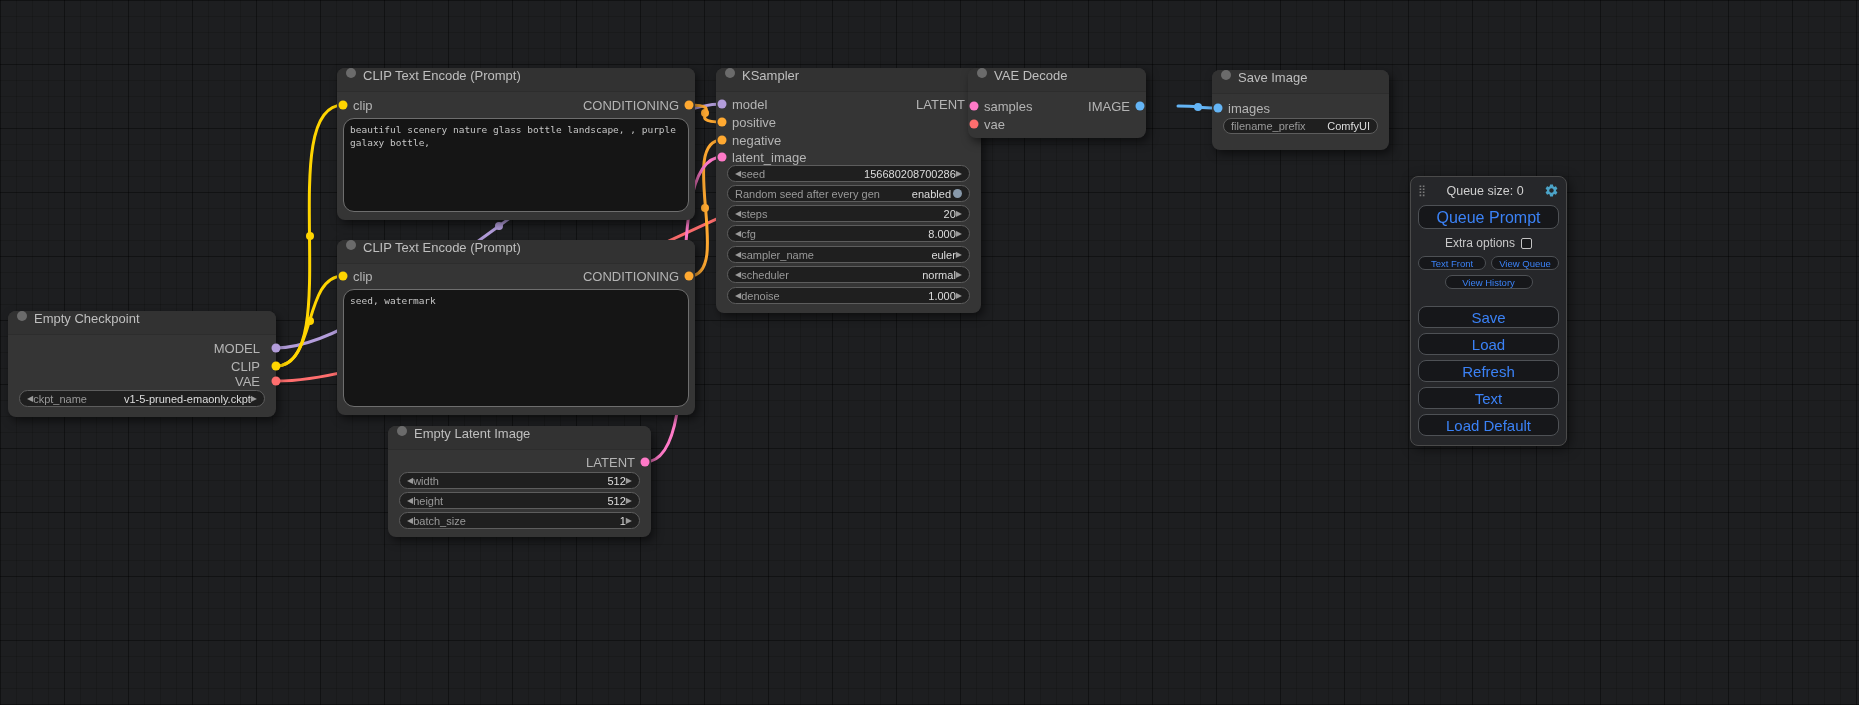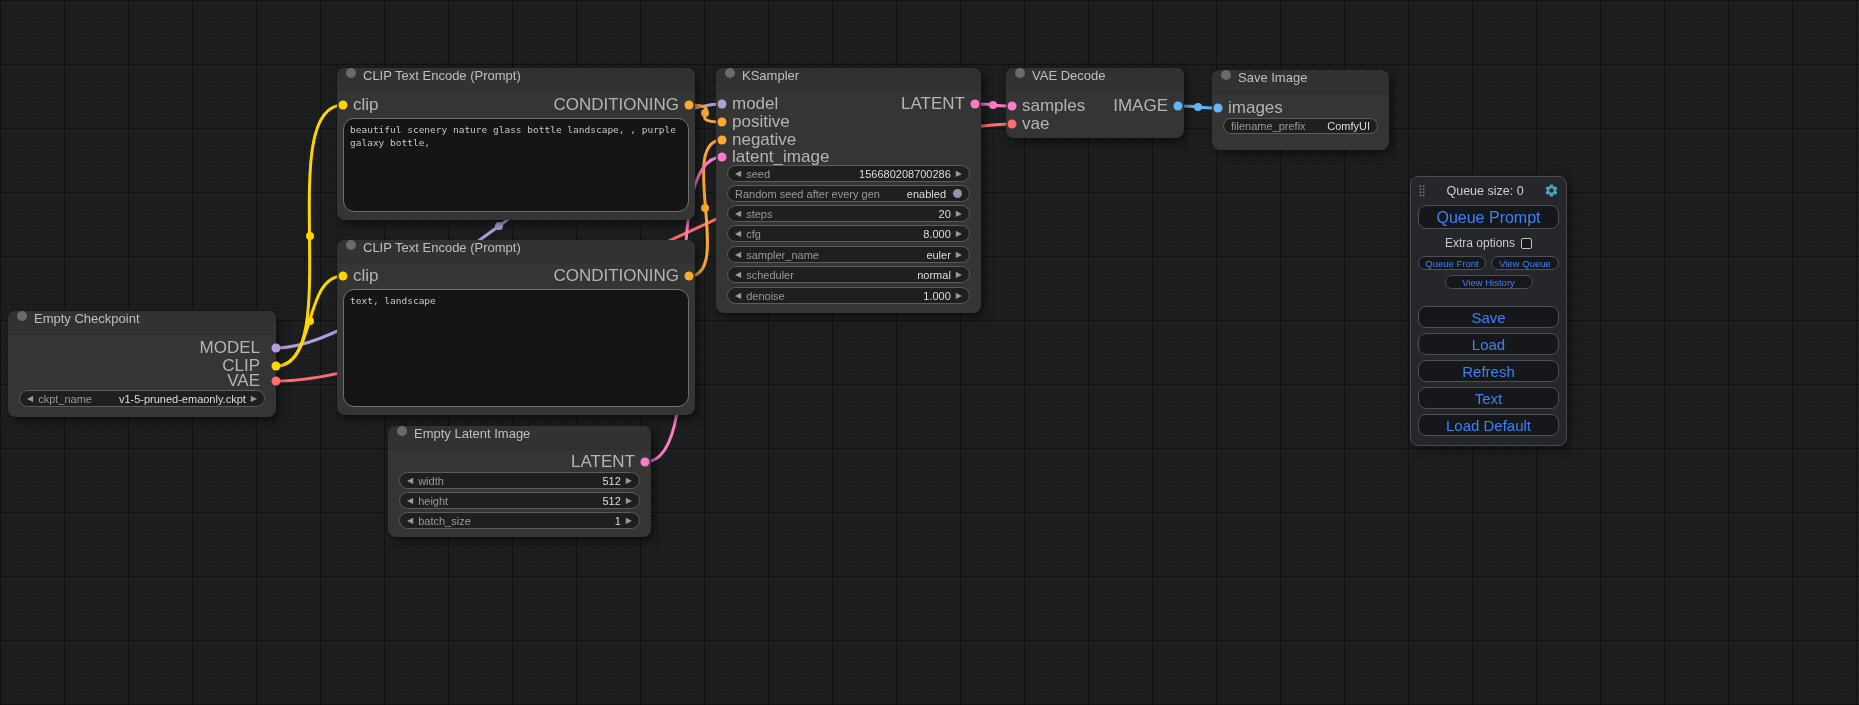--- a/index.html
+++ b/index.html
@@ -14,22 +14,22 @@
       linear-gradient(90deg,rgba(0,0,0,.14) 1px,transparent 1px);
     background-size:64px 64px,64px 64px,16px 16px,16px 16px;}
   #wires{position:absolute;inset:0;z-index:1;pointer-events:none}
   #wires path{fill:none;stroke-width:3;stroke-linecap:round}
   .node{position:absolute;z-index:2;background:#353535;border-radius:8px;
     box-shadow:3px 4px 10px rgba(0,0,0,.55);color:#aaa}
   .ntitle{height:24px;background:#323232;border-radius:8px 8px 0 0;display:flex;gap:7px;padding:0 9px;border-bottom:1px solid #2d2d2d;cursor:move}
   .tdot{width:10px;height:10px;border-radius:50%;background:#6b6b6b;flex:none}
   .ttext{color:#bfbfbf;font-size:13px;white-space:nowrap}
   .port{position:absolute;width:9px;height:9px;border-radius:50%;transform:translate(-50%,-50%);z-index:3;cursor:crosshair}
-  .slot{position:absolute;transform:translateY(-50%);font-size:17px;color:#b4b4b4;white-space:nowrap}
-  .widget{position:absolute;left:11px;right:11px;height:17px;background:#1f1f1f;border:1px solid #5d5d5d;border-radius:9px;display:flex;align-items:center;padding:0 7px;gap:5px;font-size:11px;color:#999;overflow:hidden;cursor:pointer}
+  .slot{position:absolute;transform:translateY(-50%);font-size:13px;color:#b4b4b4;white-space:nowrap}
+  .widget{position:absolute;left:11px;right:11px;height:17px;background:#1f1f1f;border:1px solid #5d5d5d;border-radius:9px;display:flex;align-items:center;padding:0 7px;font-size:11px;color:#999;overflow:hidden;cursor:pointer}
   .warr{font-size:8px;color:#9a9a9a;flex:none;line-height:1}
   .wname{white-space:nowrap}
   .wval{margin-left:auto;color:#ddd;white-space:nowrap}
   .tgldot{width:9px;height:9px;border-radius:50%;flex:none;margin-left:2px}
   .ptext{position:absolute;left:6px;right:6px;background:#151515;border:1px solid #6e6e6e;border-radius:11px;color:#c6c6c6;font-family:"DejaVu Sans Mono",monospace;font-size:9.5px;line-height:1.4;padding:4px 6px;white-space:pre-wrap;overflow:hidden;cursor:text}
   
   #menu{position:absolute;left:1410px;top:176px;width:157px;z-index:4;background:#26272a;border:1px solid #4a4a4a;border-radius:8px;box-shadow:3px 3px 12px rgba(0,0,0,.5);padding:4px 7px 9px;color:#ccc}
   .mhead{display:flex;align-items:center;gap:5px;padding:2px 0 5px}
   .mhandle{color:#7a7a7a;font-size:11px;cursor:grab;line-height:1}
   .mtitle{flex:1;text-align:center;font-size:12.5px;color:#cfcfcf}
@@ -103,21 +103,21 @@
 
   <div class="node" style="left:337px;top:240px;width:358px;height:175px">
     <div class="ntitle">
       <span class="tdot"></span>
       <span class="ttext">CLIP Text Encode (Prompt)</span>
     </div>
     <span class="port" style="left:6px;top:36px;background:var(--c-clip)"></span>
     <span class="slot" style="left:16px;top:36px">clip</span>
     <span class="slot" style="right:16px;top:36px">CONDITIONING</span>
     <span class="port" style="left:352px;top:36px;background:var(--c-conditioning)"></span>
-    <div class="ptext" style="top:49px;bottom:8px">text, landscape</div>
+    <div class="ptext" style="top:49px;bottom:8px">seed, watermark</div>
   </div>
 
   <div class="node" style="left:388px;top:426px;width:263px;height:111px">
     <div class="ntitle">
       <span class="tdot"></span>
       <span class="ttext">Empty Latent Image</span>
     </div>
     <span class="slot" style="right:16px;top:36px">LATENT</span>
     <span class="port" style="left:257px;top:36px;background:var(--c-latent)"></span>
     <div class="widget" style="top:46px">
@@ -192,21 +192,21 @@
       <span class="warr">▶</span>
     </div>
     <div class="widget" style="top:219px">
       <span class="warr">◀</span>
       <span class="wname">denoise</span>
       <span class="wval">1.000</span>
       <span class="warr">▶</span>
     </div>
   </div>
 
-  <div class="node" style="left:1006px;top:68px;width:178px;height:70px">
+  <div class="node" style="left:968px;top:68px;width:178px;height:70px">
     <div class="ntitle">
       <span class="tdot"></span>
       <span class="ttext">VAE Decode</span>
     </div>
     <span class="port" style="left:6px;top:38px;background:var(--c-latent)"></span>
     <span class="slot" style="left:16px;top:38px">samples</span>
     <span class="port" style="left:6px;top:56px;background:var(--c-vae)"></span>
     <span class="slot" style="left:16px;top:56px">vae</span>
     <span class="slot" style="right:16px;top:38px">IMAGE</span>
     <span class="port" style="left:172px;top:38px;background:var(--c-image)"></span>
@@ -232,21 +232,21 @@
       <svg class="mgear" viewBox="0 0 24 24">
           <path style="fill:var(--c-gear)" d="M19.14 12.94c.04-.3.06-.61.06-.94 0-.32-.02-.64-.07-.94l2.03-1.58c.18-.14.23-.41.12-.61l-1.92-3.32c-.12-.22-.37-.29-.59-.22l-2.39.96c-.5-.38-1.03-.7-1.62-.94l-.36-2.54c-.04-.24-.24-.41-.48-.41h-3.84c-.24 0-.43.17-.47.41l-.36 2.54c-.59.24-1.13.57-1.62.94l-2.39-.96c-.22-.08-.47 0-.59.22L2.74 8.87c-.12.21-.08.47.12.61l2.03 1.58c-.05.3-.09.63-.09.94s.02.64.07.94l-2.03 1.58c-.18.14-.23.41-.12.61l1.92 3.32c.12.22.37.29.59.22l2.39-.96c.5.38 1.03.7 1.62.94l.36 2.54c.05.24.24.41.48.41h3.84c.24 0 .44-.17.47-.41l.36-2.54c.59-.24 1.13-.56 1.62-.94l2.39.96c.22.08.47 0 .59-.22l1.92-3.32c.12-.22.07-.47-.12-.61l-2.01-1.58zM12 15.6c-1.98 0-3.6-1.62-3.6-3.6s1.62-3.6 3.6-3.6 3.6 1.62 3.6 3.6-1.62 3.6-3.6 3.6z"></path>
         </svg>
     </div>
     <button class="btn queue">Queue Prompt</button>
     <div class="extras">
       <span>Extra options</span>
       <span class="chk"></span>
     </div>
     <div class="smrow">
-      <button class="btn small">Queue Front</button>
+      <button class="btn small">Text Front</button>
       <button class="btn small">View Queue</button>
     </div>
     <button class="btn small half">View History</button>
     <div class="msep"></div>
     <button class="btn big">Save</button>
     <button class="btn big">Load</button>
     <button class="btn big">Refresh</button>
     <button class="btn big">Text</button>
     <button class="btn big">Load Default</button>
   </div>

